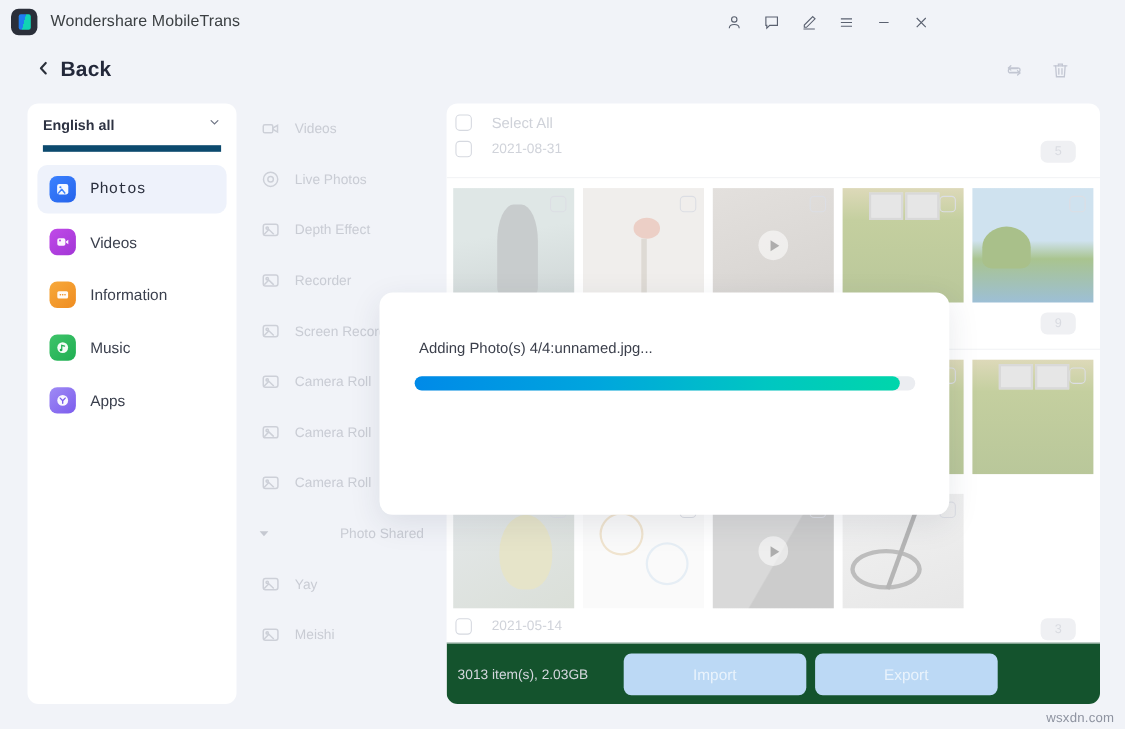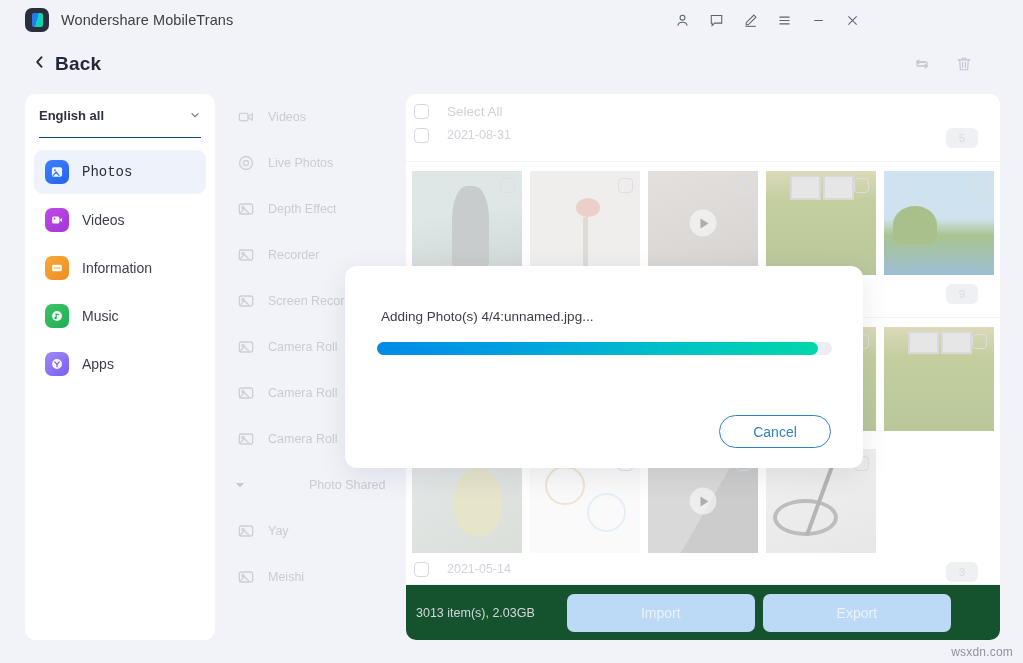--- a/index.html
+++ b/index.html
@@ -7,21 +7,21 @@
     width: 1023px; height: 663px;
     overflow: hidden;
     background: #f1f3f8;
     font-family: "Liberation Sans", sans-serif;
     -webkit-font-smoothing: antialiased;
   }
   #app { position: relative; width: 1023px; height: 663px; background: #f1f3f8; }
 
   
   .titlebar {
-    position: absolute; left: 15px; top: 0; width: 858px; height: 40px;
+    position: absolute; left: 0; top: 0; width: 858px; height: 40px;
     display: flex; align-items: center;
   }
   .logo-box {
     width: 24px; height: 24px; margin-left: 10px; border-radius: 7px;
     background: #2b2f3a; display: flex; align-items: center; justify-content: center;
   }
   .logo-inner {
     width: 11px; height: 14px; border-radius: 2px;
     background: linear-gradient(105deg, #1f7df0 0%, #1f7df0 45%, #11d3b4 46%, #11d3b4 100%);
   }
@@ -50,21 +50,21 @@
   .topright-tools { margin-left: auto; display: flex; align-items: center; gap: 24px; padding-right: 50px; }
   .tool-icon { color: #c2c6d2; display: flex; align-items: center; justify-content: center; }
 
   
   .sidebar {
     position: absolute; left: 25px; top: 94px; width: 190px; height: 546px;
     background: #ffffff; border-radius: 10px;
   }
   .lang-row {
     height: 44px; margin: 0 14px; display: flex; align-items: center;
-    border-bottom: 1px solid #0c4a6e; cursor: default;
+    border-bottom: 6px solid #0c4a6e; cursor: default;
   }
   .lang-label { font-size: 13px; font-weight: bold; color: #2d3242; }
   .lang-caret { margin-left: auto; color: #6f7585; display: block; }
   .nav-list { padding-top: 8px; }
   .nav-item {
     height: 44px; margin: 4px 9px; border-radius: 9px;
     display: flex; align-items: center; padding-left: 11px; cursor: default;
   }
   .nav-item.active { background: #eef2fb; font-family: Liberation Mono, monospace; }
   .nav-ico {
@@ -202,21 +202,21 @@
   }
 
   
   .actionbar {
     position: absolute; left: 0; bottom: 0; width: 594px; height: 56px;
     display: flex; align-items: center; border-top: 1px solid #f2f3f6;
     background: #14532d;
   }
   .stats { margin-left: 10px; font-size: 12.5px; color: #d4d7de; }
   .act-btn {
-    width: 188px; height: 38px; border-radius: 7px; border: none;
+    width: 166px; height: 38px; border-radius: 7px; border: none;
     background: #bcd9f5; color: #e9f3fc; font-size: 14px;
     font-family: "Liberation Sans", sans-serif; cursor: default;
     display: flex; align-items: center; justify-content: center;
   }
   .act-btn.import { margin-left: 32px; }
   .act-btn.export { margin-left: 8px; margin-right: 6px; }
 
   
   .modal {
     position: absolute; left: 345px; top: 266px; width: 518px; height: 202px;
@@ -596,17 +596,16 @@
       <button class="act-btn import">Import</button>
       <button class="act-btn export">Export</button>
     </div>
   </div>
 
   <div class="modal">
     <div class="modal-msg">Adding Photo(s) 4/4:unnamed.jpg...</div>
     <div class="progress-track">
       <div class="progress-fill" id="progress-fill" style="width: 97%;"></div>
     </div>
-    <button class="cancel-btn">Cancel</button>
   </div>
 
   <div class="watermark">wsxdn.com</div>
 </div>
 
 </body></html>

